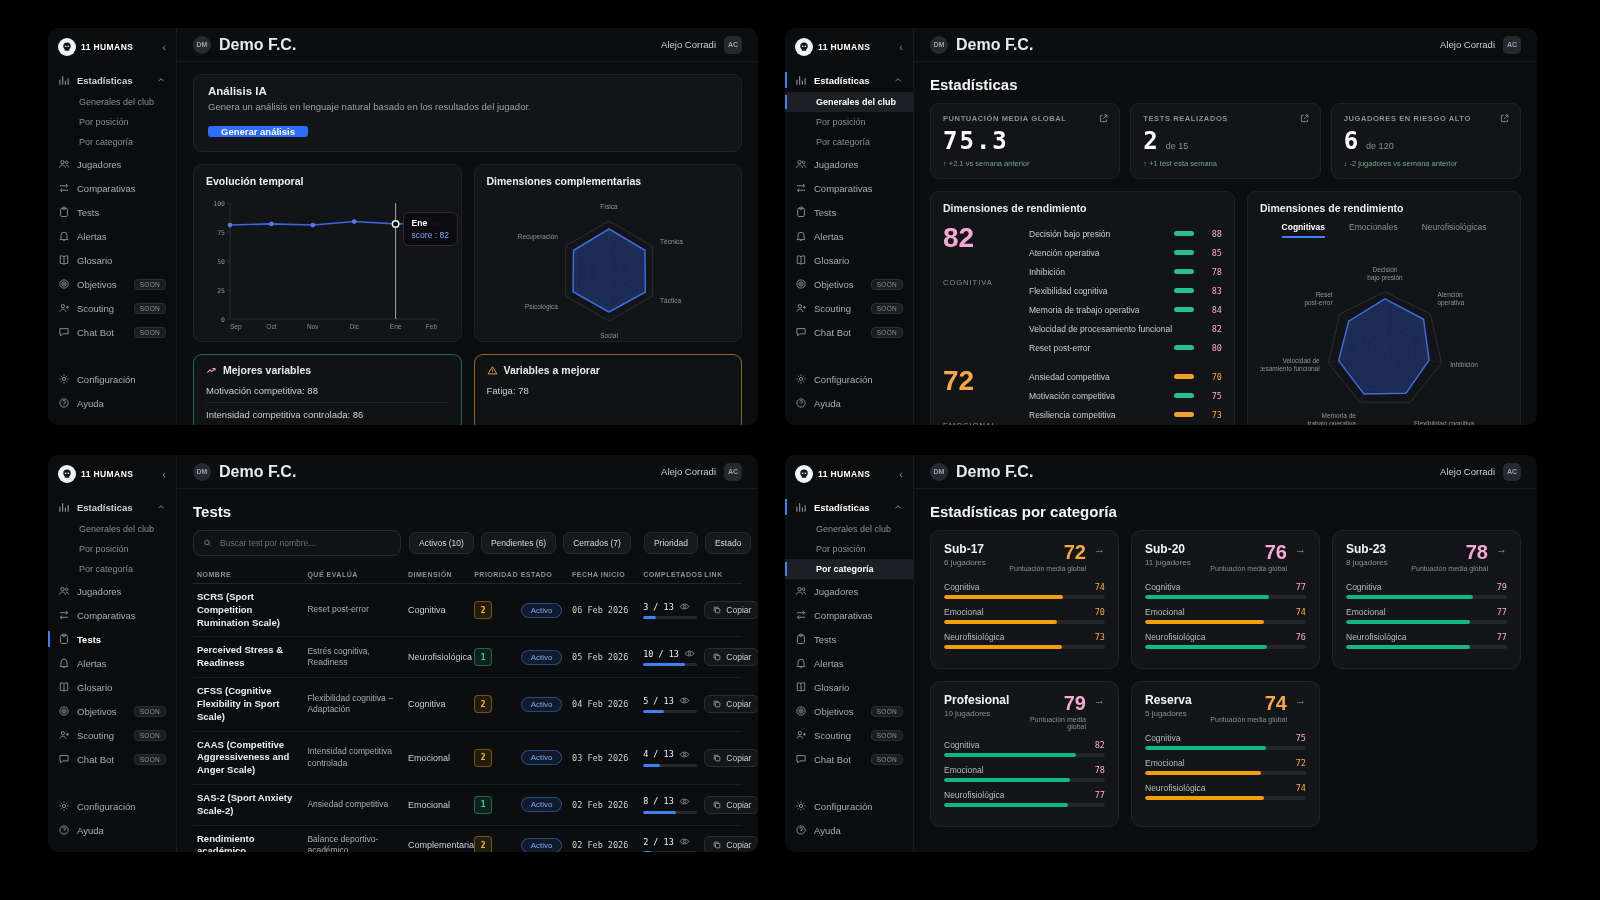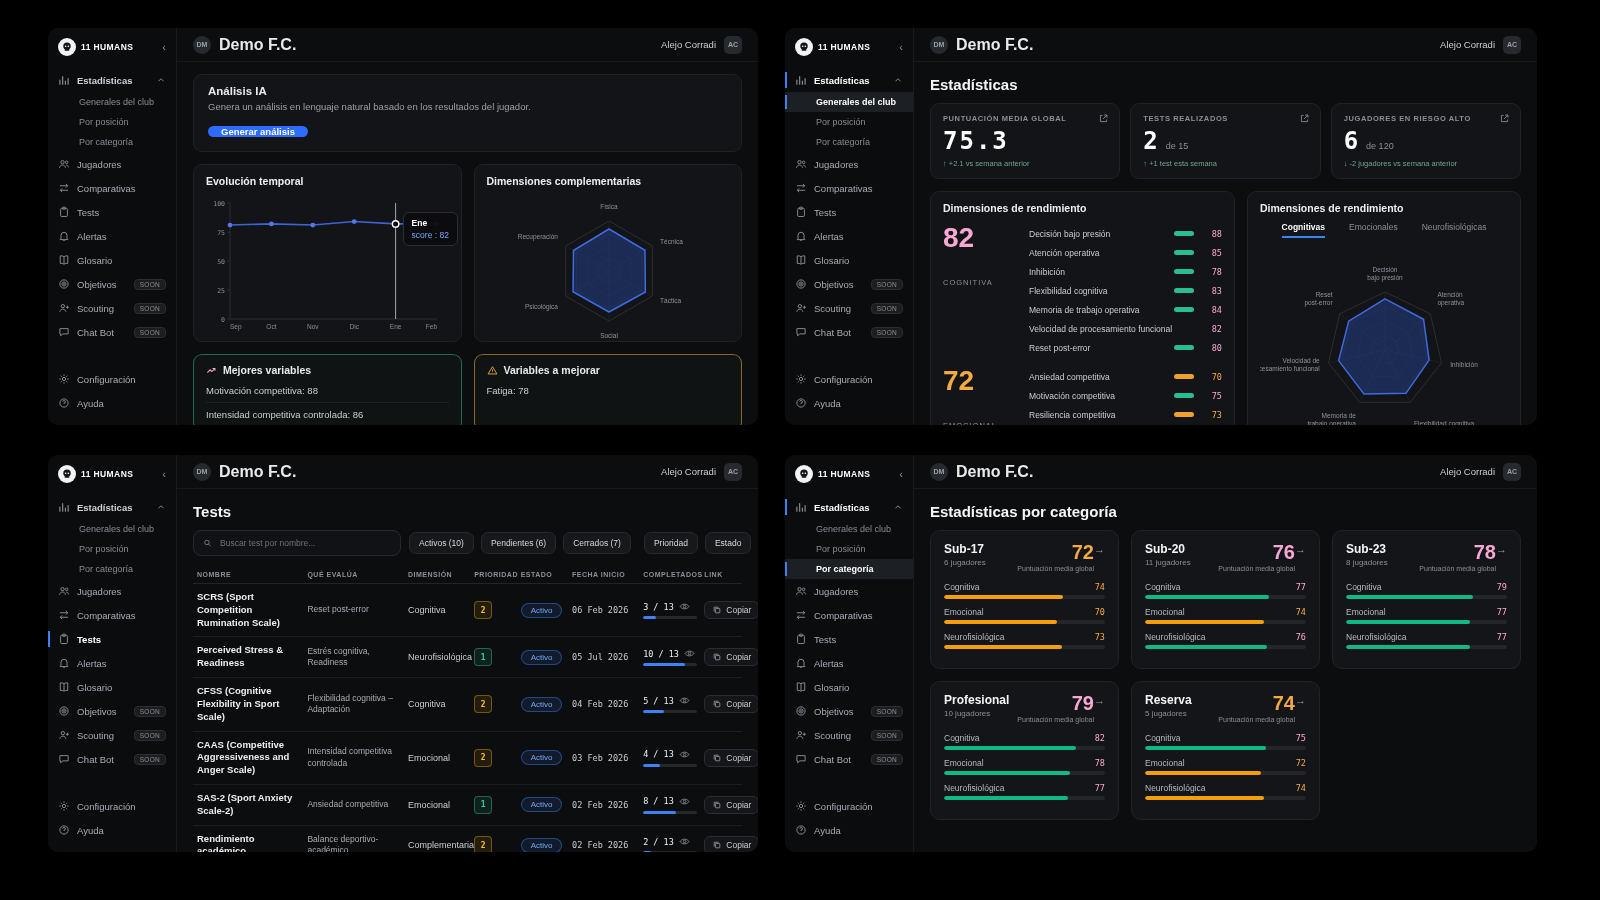--- a/index.html
+++ b/index.html
@@ -48,21 +48,21 @@
   .content{flex:1;padding:12px 16px 0;overflow:hidden;position:relative;}
   h1.page-title{font-size:15px;font-weight:700;margin:2px 0 10px;color:#f4f5f6;}
 
   .panel{background:#121418;border:1px solid #1f2227;border-radius:9px;}
   .panel-title{font-size:10.5px;font-weight:700;color:#eceef0;margin-bottom:8px;}
 
   
   .ai-panel{padding:10px 14px 12px;margin-bottom:12px;}
   .ai-title{font-size:11.5px;font-weight:700;margin-bottom:4px;}
   .ai-desc{font-size:9.5px;color:#9aa0a7;margin-bottom:9px;}
-  .btn-primary{background:#2e6bff;color:#fff;border:none;border-radius:8px;font-size:9.5px;font-weight:600;
+  .btn-primary{background:#2e6bff;color:#fff;border:none;border-radius:3px;font-size:9.5px;font-weight:600;
     padding:0 13px;font-family:inherit;cursor:pointer;}
   .charts-row{display:flex;gap:12px;margin-bottom:12px;}
   .chart-panel{flex:1;height:178px;padding:10px 12px;box-sizing:border-box;min-width:0;}
   .chart-wrap{position:relative;}
   .tooltip{position:absolute;background:rgba(12,13,16,.96);border:1px solid #2a2d31;border-radius:6px;
     padding:5px 8px;pointer-events:none;}
   .tooltip .tt-title{font-size:8.5px;font-weight:700;color:#fff;margin-bottom:2px;}
   .tooltip .tt-val{font-size:8.5px;color:#7aa7f7;white-space:nowrap;}
   .vars-row{display:flex;gap:12px;}
   .var-card{flex:1;padding:9px 12px 4px;background:#101314;}
@@ -134,21 +134,21 @@
   .pbar i{display:block;height:100%;background:#3b82f6;border-radius:2px;}
   .linkcell{display:flex;align-items:center;gap:6px;}
   .copy-btn{display:inline-flex;align-items:center;gap:4px;background:#141619;border:1px solid #2a2d31;
     color:#c9ced4;font-size:8.5px;border-radius:6px;padding:3px 7px;font-family:inherit;cursor:pointer;white-space:nowrap;}
   .copy-btn .icon,.send{width:10px;height:10px;display:flex;color:#9aa0a7;}
   .send{cursor:pointer;}
 
   
   .cat-grid{display:grid;grid-template-columns:repeat(3,1fr);gap:12px;}
   .cat-card{background:#131518;border:1px solid #212327;border-radius:10px;padding:11px 13px;box-sizing:border-box;}
-  .cat-head{display:flex;align-items:flex-start;gap:0;margin-bottom:10px;}
+  .cat-head{display:flex;align-items:flex-start;gap:8px;margin-bottom:10px;}
   .cat-name{font-size:12px;font-weight:700;color:#f4f5f6;}
   .cat-players{font-size:8px;color:#8a9096;margin-top:2px;}
   .cat-score{margin-left:auto;text-align:right;}
   .cat-score .num{font-size:20px;font-weight:700;line-height:1;}
   .cat-score .cap{font-size:7px;color:#8a9096;margin-top:3px;}
   .cat-arrow{color:#9ba0a6;font-size:11px;line-height:1;margin-top:2px;cursor:pointer;}
   .bar-row{margin-bottom:8px;}
   .bar-top{display:flex;justify-content:space-between;align-items:center;margin-bottom:3px;}
   .bar-label{font-size:8.5px;color:#b6bcc2;}
   .bar-val{font-size:8.5px;font-family:"DejaVu Sans Mono",monospace;}
@@ -918,21 +918,21 @@
               <tr>
                 <td>
                   <div class="tname">Perceived Stress &amp; Readiness</div>
                 </td>
                 <td>
                   <div class="teval">Estrés cognitiva, Readiness</div>
                 </td>
                 <td>Neurofisiológica</td>
                 <td><span class="prio p1">1</span></td>
                 <td><span class="status-pill">Activo</span></td>
-                <td><span class="tdate">05 Jul 2026</span></td>
+                <td><span class="tdate">05 Feb 2026</span></td>
                 <td>
                   <div class="compl-top">
                     <span class="compl-num">10 / 13</span>
                     <span class="eye">
                       <svg viewBox="0 0 16 16" fill="none" stroke="currentColor" stroke-width="1.3">
                         <path d="M1.5 8S4 4.5 8 4.5 14.5 8 14.5 8 12 11.5 8 11.5 1.5 8 1.5 8z"></path>
                         <circle cx="8" cy="8" r="1.8"></circle>
                       </svg>
                     </span>
                   </div>

